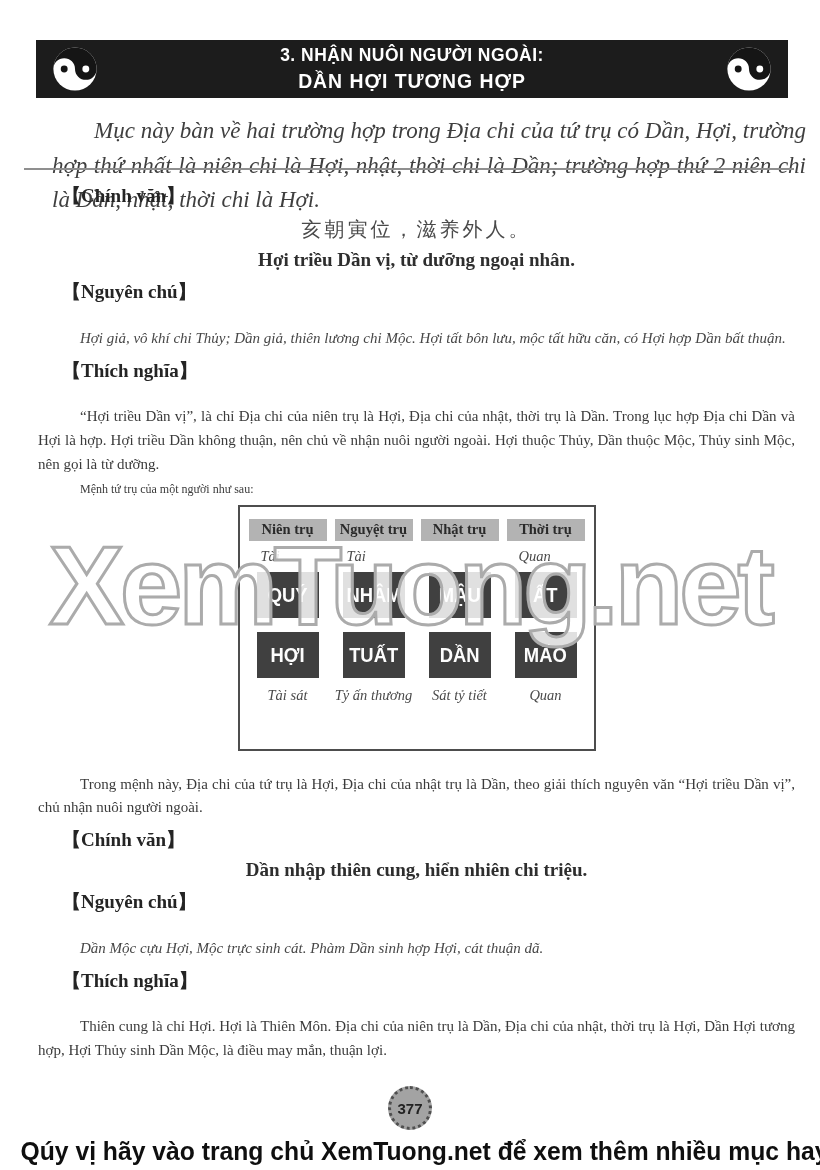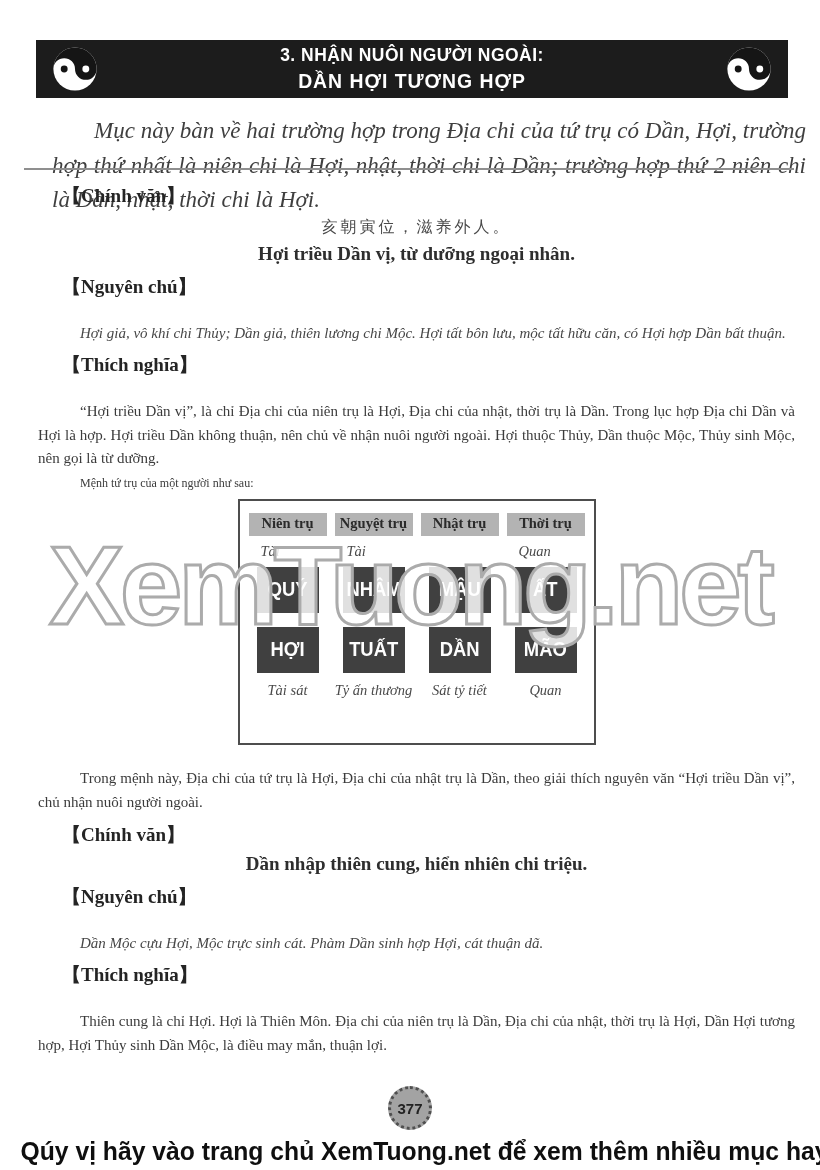--- a/index.html
+++ b/index.html
@@ -25,21 +25,21 @@
   .intro {
     position:absolute; top:114px; left:30px; right:14px;
     font-style:italic; font-size:23px; line-height:1.5; text-indent:42px;
     color:#3f3f3f; text-align:justify;margin-left:22px;
   }
   .divider { position:absolute; top:168px; left:24px; right:26px;
     border-top:2px solid #8f8f8f; }
   
   .body-col { position:absolute; top:176px; left:38px; right:25px; }
   .sec-label { font-weight:bold; font-size:19px; color:#242424; margin:7px 0 0 24px; line-height:1.35; }
-  .cn-line { text-align:center; font-size:16px; letter-spacing:3px; color:#4a4a4a; margin-top:7px; line-height:1.35; }
+  .cn-line { text-align:center; font-size:20px; letter-spacing:3px; color:#4a4a4a; margin-top:7px; line-height:1.35; }
   .vi-bold { text-align:center; font-weight:bold; font-size:19px; color:#2e2e2e; margin-top:4px; line-height:1.35; }
   .para { font-size:15px; line-height:1.585; text-align:justify; text-indent:42px; margin-top:22px; color:#3b3b3b; }
   .para.ital { font-style:italic; color:#474747; }
   .lead-in { font-size:12px; text-indent:42px; margin-top:5px; }
   
   .chart-wrap { position:relative; width:358px; margin:8px auto 0; z-index:2;
     border:2px solid #4d4d4d; padding:12px 10px 18px; height:246px; }
   .chart-grid { display:grid; grid-template-columns:repeat(4,78px); column-gap:8px; justify-content:center; }
   .pillar { text-align:center; }
   .p-head { background:#b3b3b3; color:#2a2a2a; font-weight:bold; font-size:14.5px;

